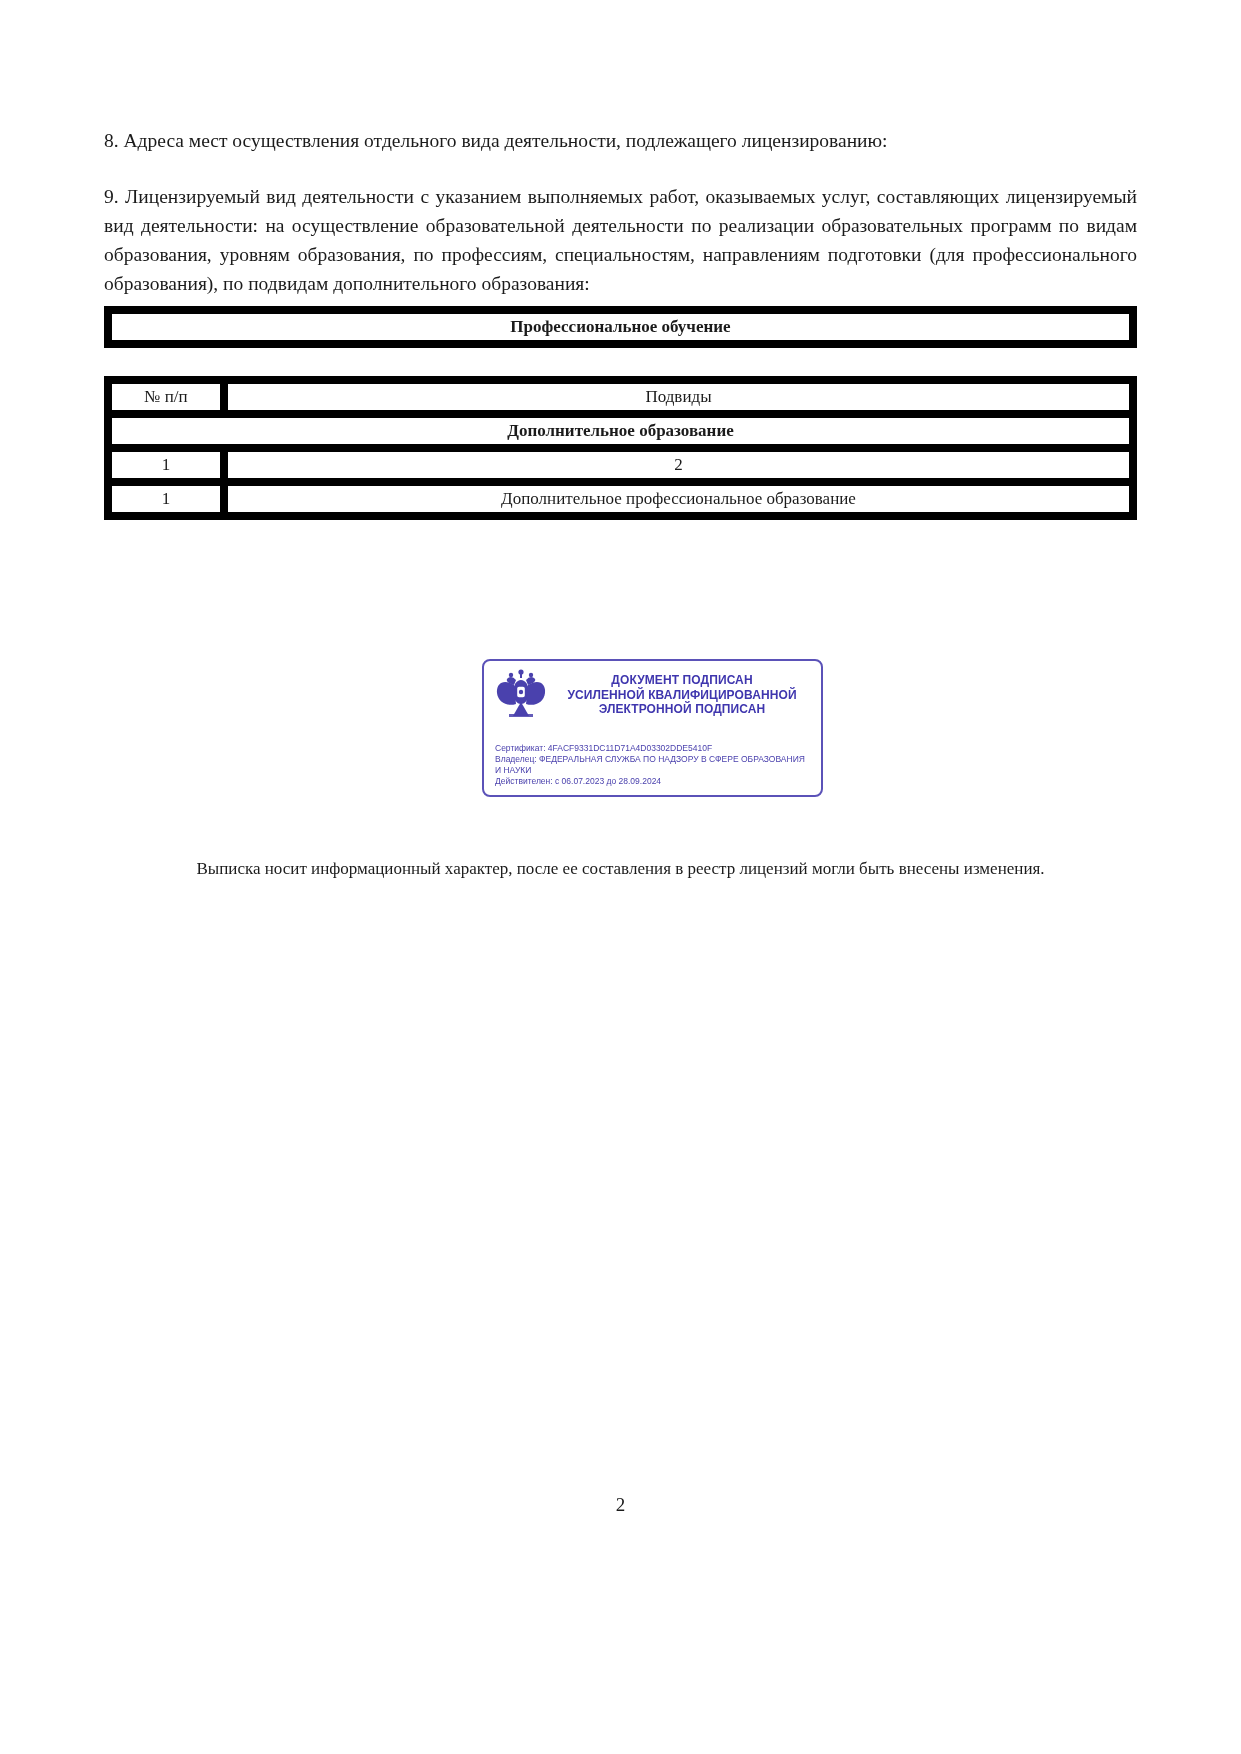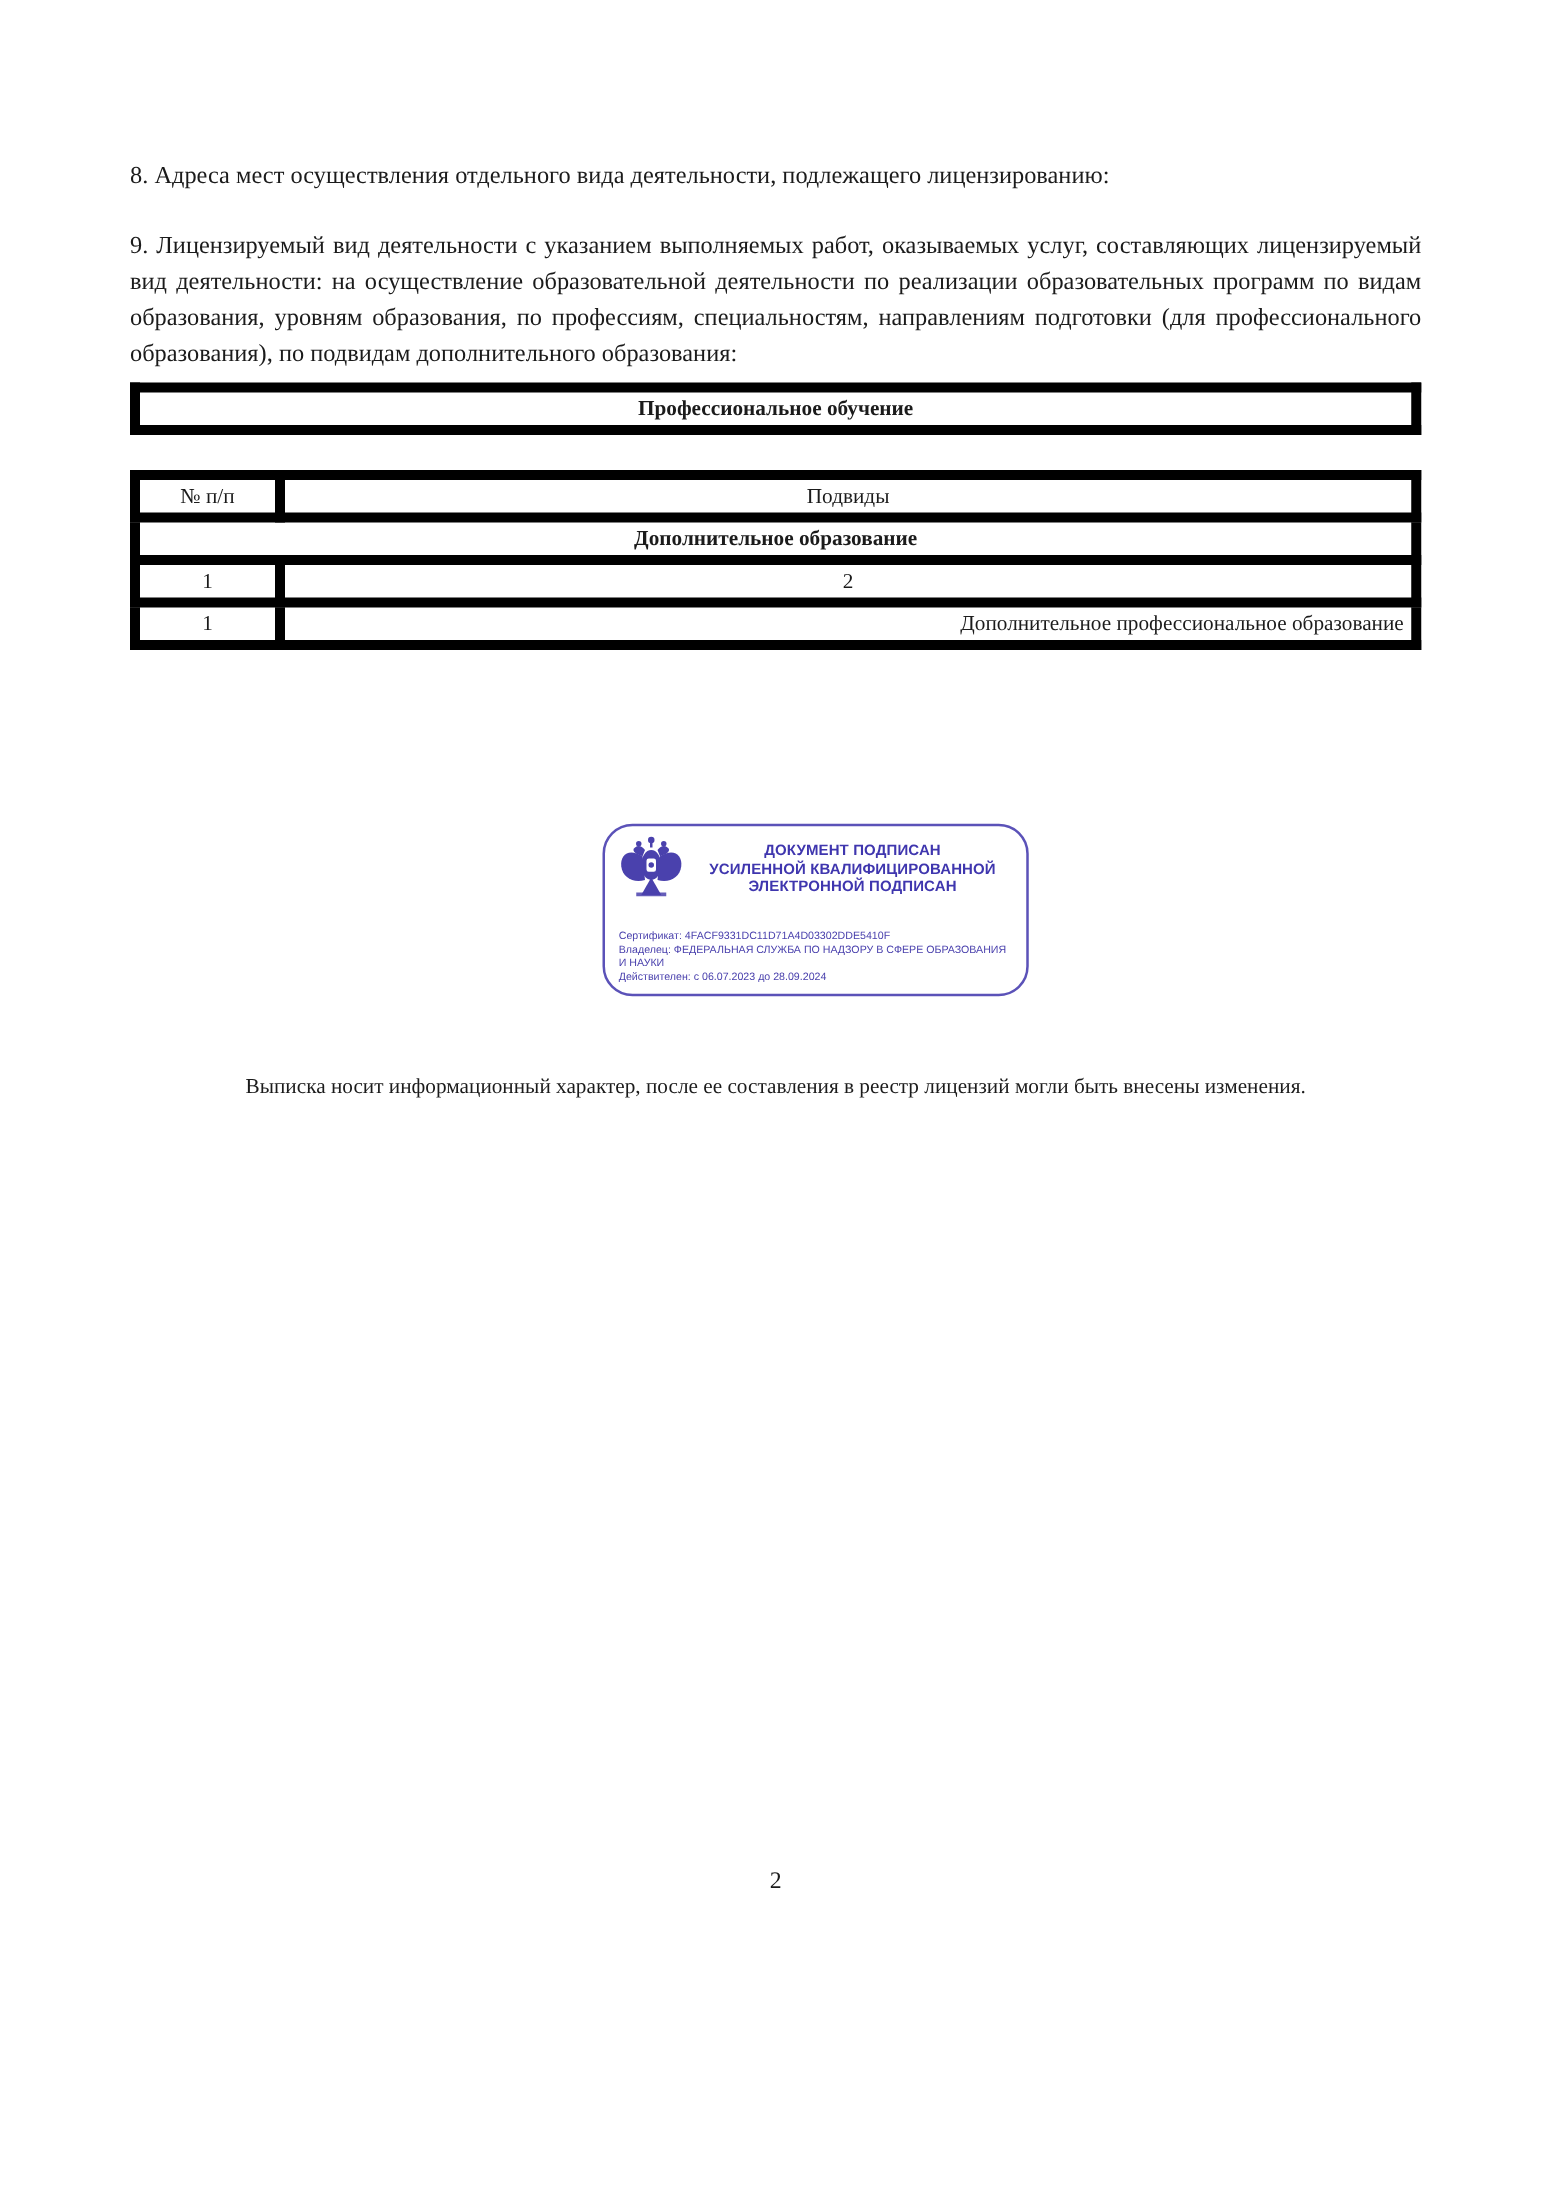--- a/index.html
+++ b/index.html
@@ -40,32 +40,32 @@
     padding: 3px 6px;
   }
   td.title-cell {
     font-size: 19.5px;
     font-weight: bold;
     padding: 3px 6px;
   }
   #table-professional { margin-bottom: 28px; }
   #table-additional  { margin-bottom: 45px; }
   #table-additional td.c1 { width: 96px; }
-  #table-additional td.left { text-align: right; font-family: Liberation Serif, serif; }
+  #table-additional td.left { text-align: center; font-family: Liberation Serif, serif; }
 
   #p10 { margin-bottom: 0; }
 
   .stamp {
     box-sizing: border-box;
     width: 341px;
     min-height: 105px;
     margin-left: 378px;
     margin-top: 139px;
     border: 2.5px solid #5b52b8;
-    border-radius: 24px;
+    border-radius: 8px;
     padding: 7px 10px 8px 11px;
     background: #ffffff;
     font-family: "Liberation Sans", sans-serif;
   }
   .stamp-top {
     display: flex;
     align-items: center;
     gap: 6px;
   }
   .eagle {

